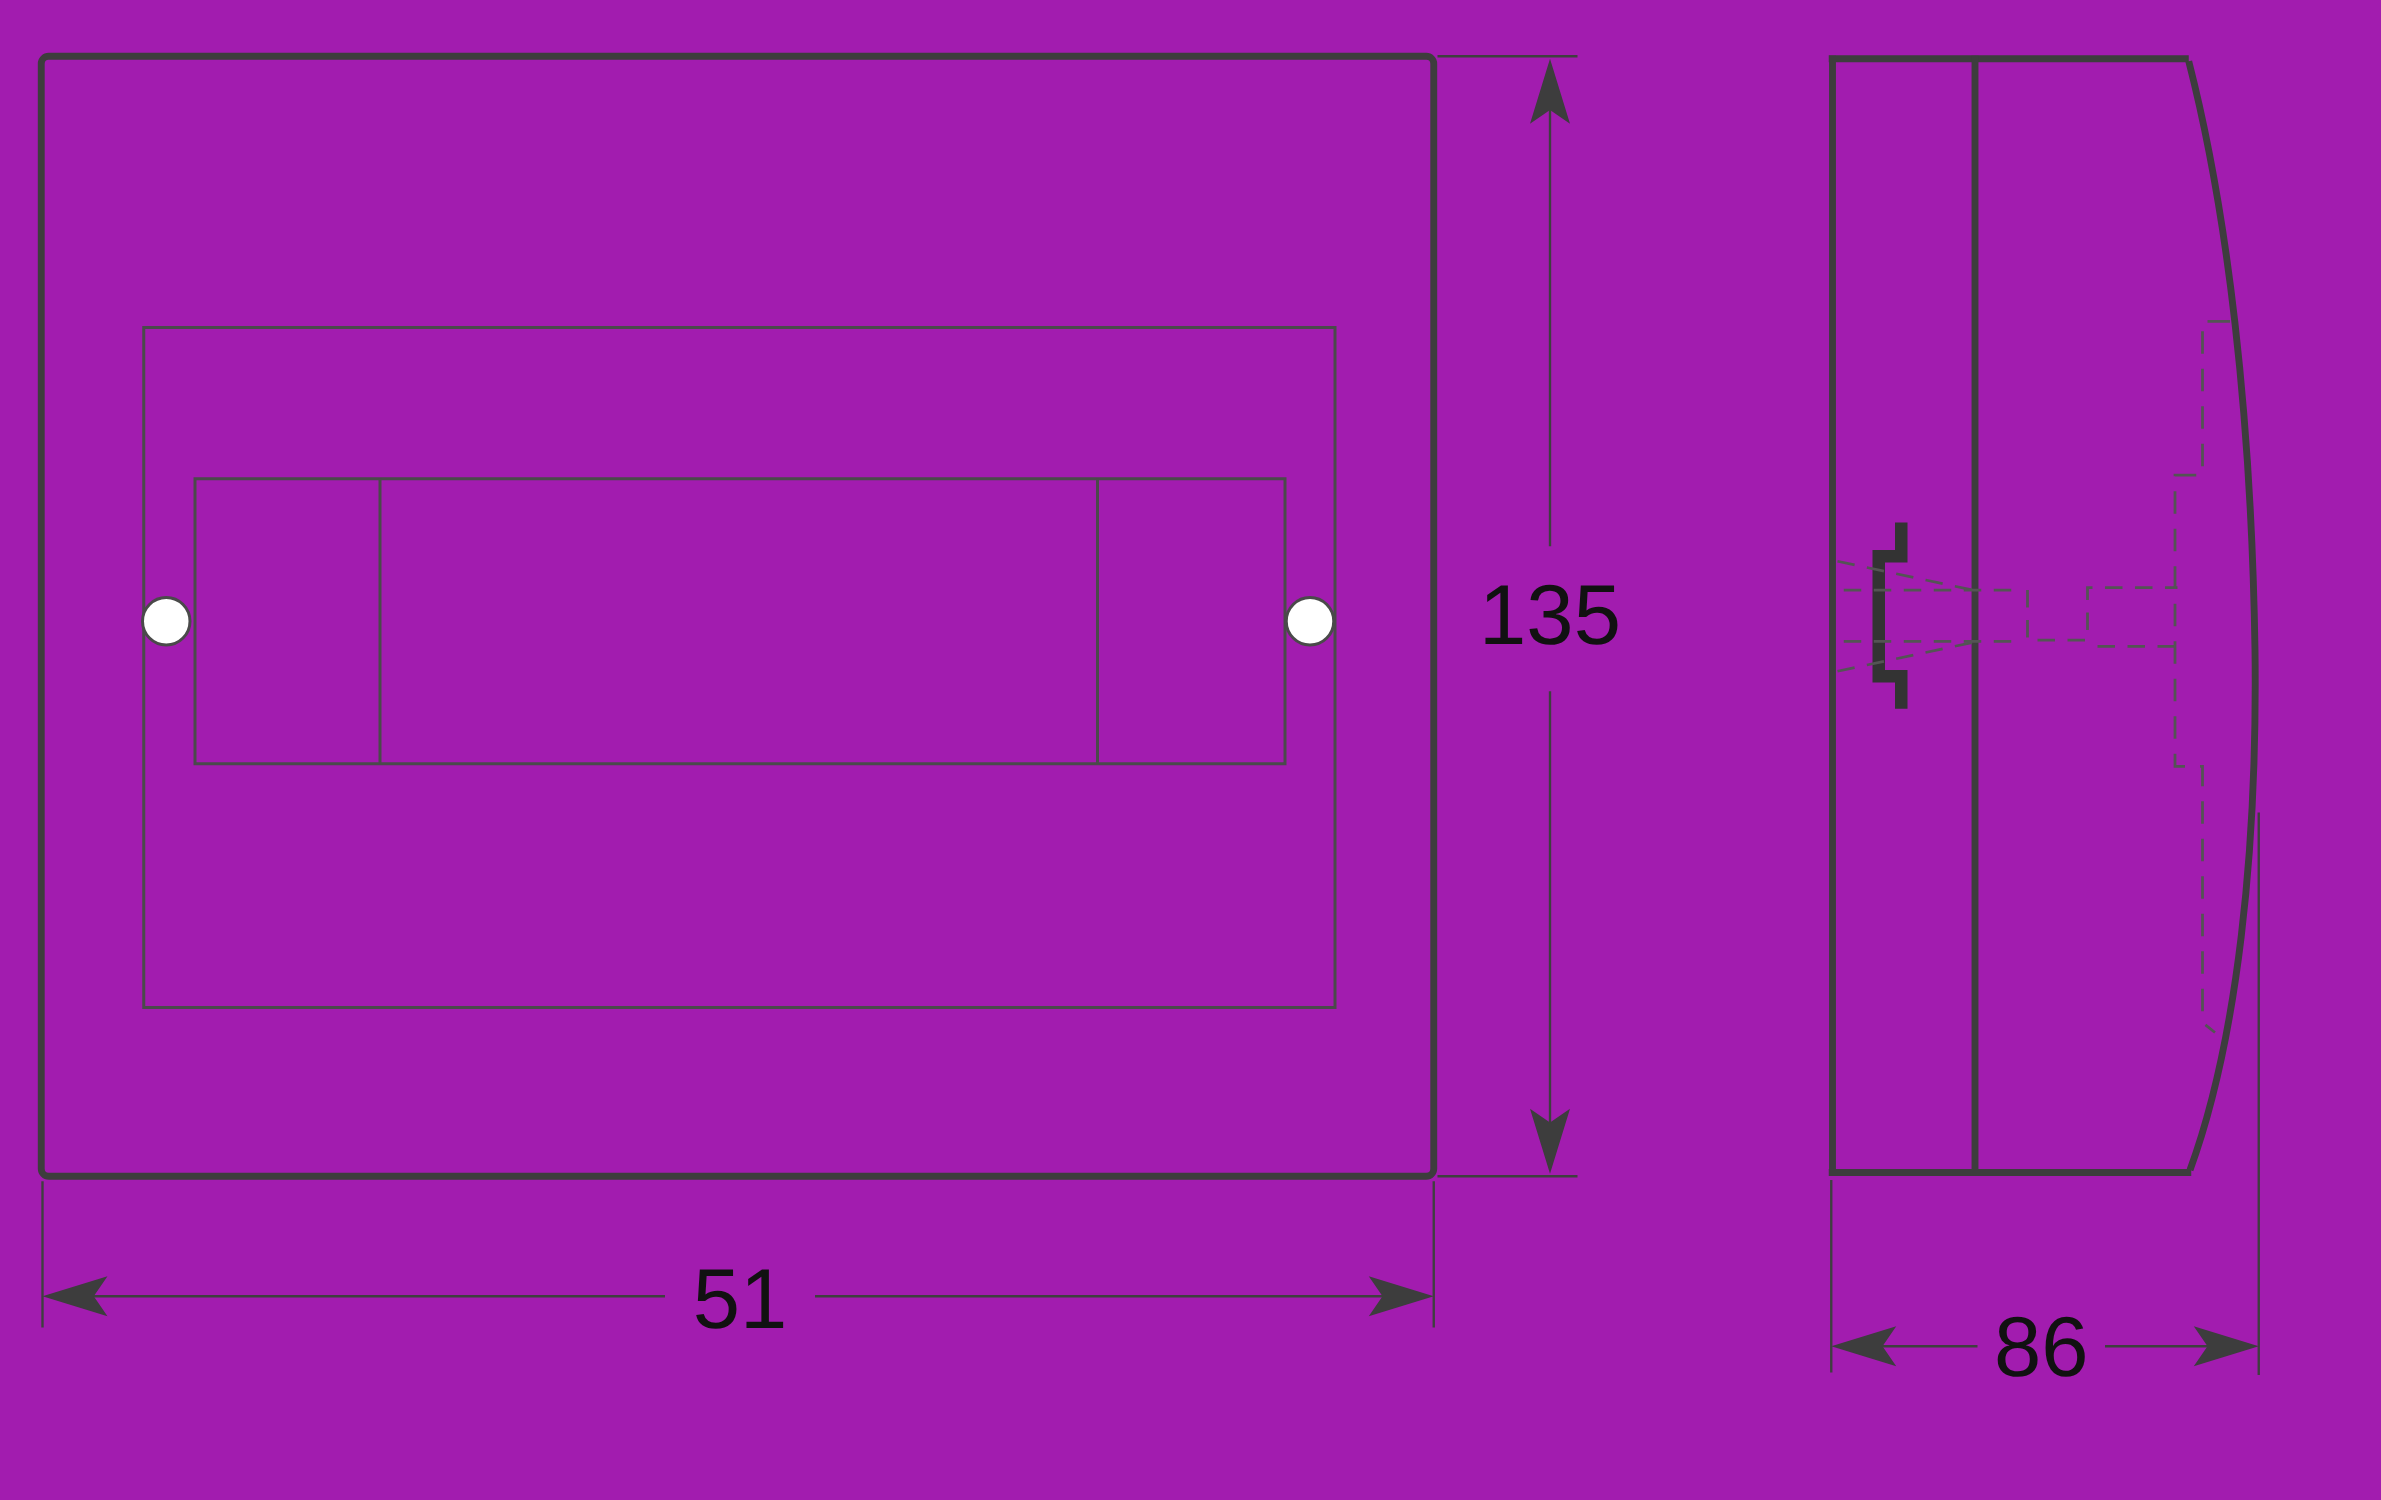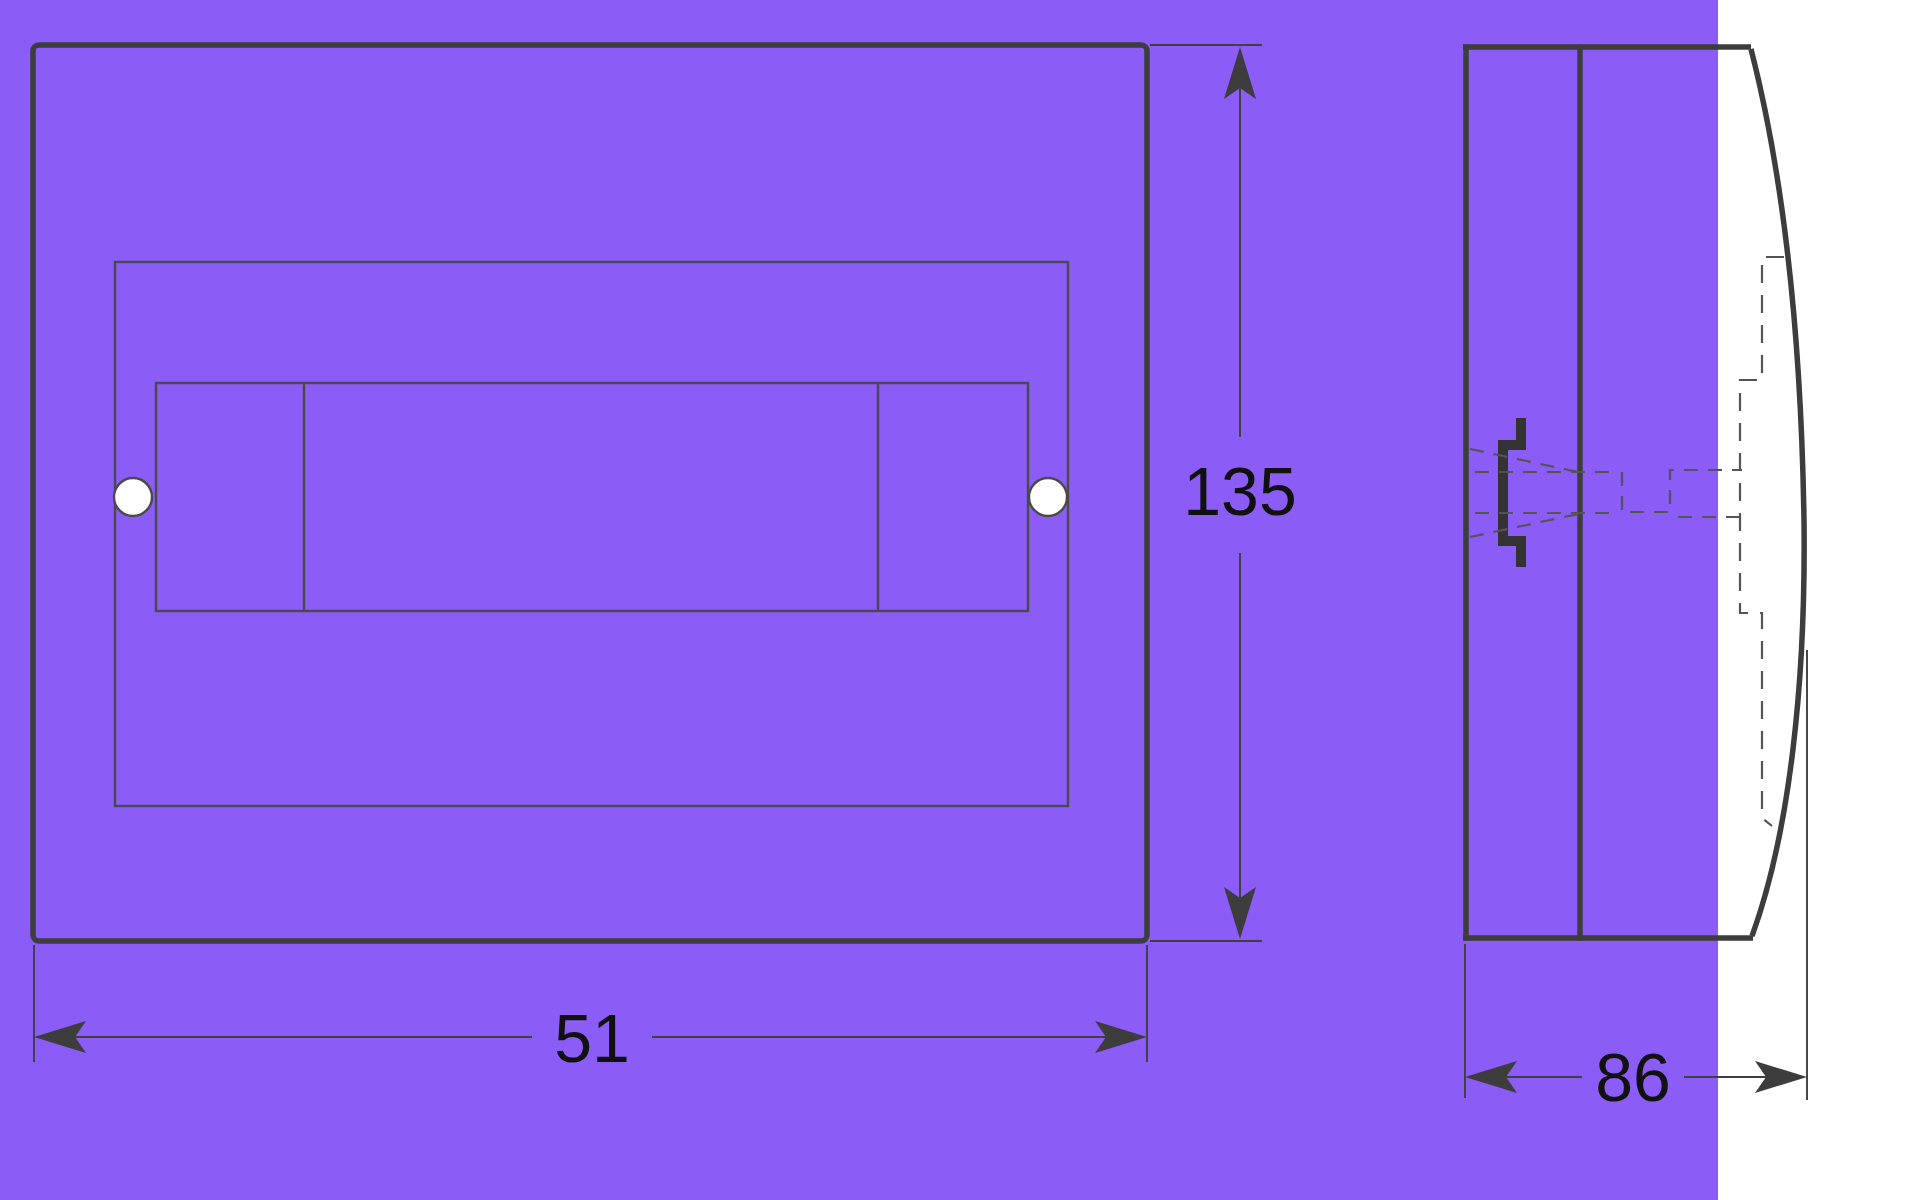--- a/index.html
+++ b/index.html
@@ -1,19 +1,19 @@
 <!DOCTYPE html>
 <html><head>
 <meta charset="utf-8">
 <style>
   html, body { margin: 0; padding: 0; background: #ffffff; }
   .stage {
     position: relative;
-    width: 1718px; height: 1200px;
-    background: #8b5cf6;
+    width: 1905px; height: 1200px;
+    background: #a21caf;
     font-family: "Liberation Sans", sans-serif;
   }
   svg { display: block; }
 
   .thick   { stroke: #3d3d3d; stroke-width: 5.5; fill: none; }
   .thin    { stroke: #4a4a4a; stroke-width: 2.4; fill: none; }
   .dim     { stroke: #3f3f3f; stroke-width: 1.9; fill: none; }
   .dashed  { stroke: #545454; stroke-width: 2.2; fill: none; stroke-dasharray: 14 10; }
   .dashed2 { stroke: #545454; stroke-width: 2.2; fill: none; stroke-dasharray: 18 12; }
   .clip    { stroke: #333333; stroke-width: 10; fill: none; stroke-linejoin: miter; }

